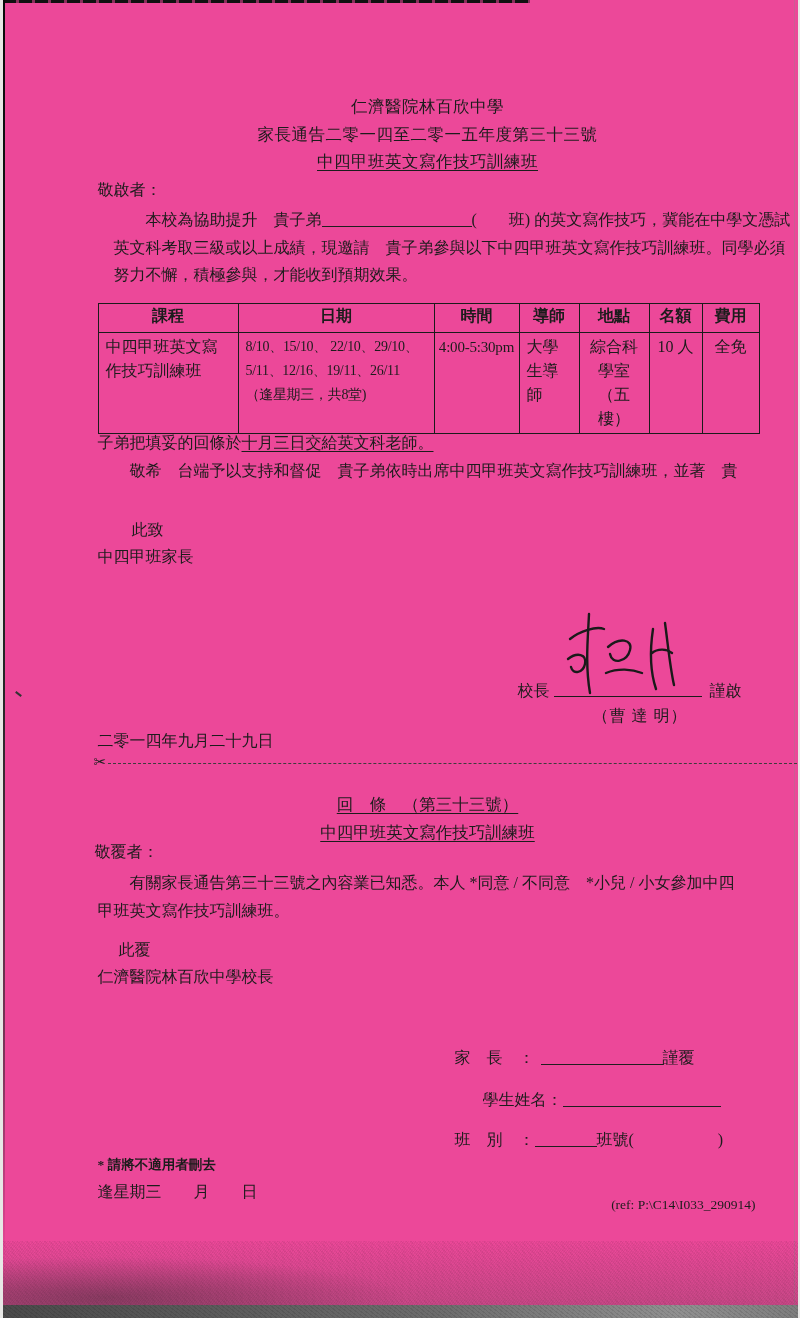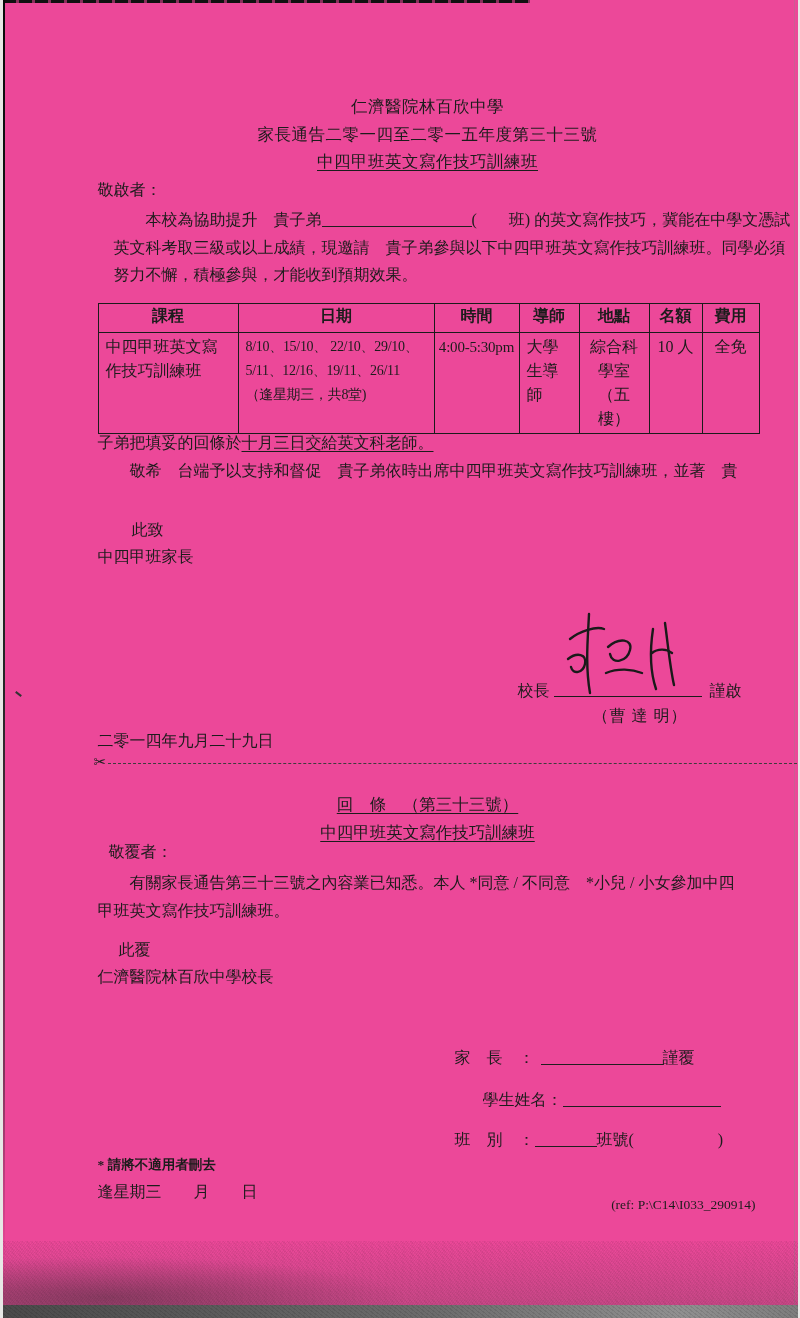--- a/index.html
+++ b/index.html
@@ -160,21 +160,21 @@
   <div class="abs cutline" style="top:755px;left:91px;width:703px;">
     <span style="font-size:15px;line-height:1;margin-right:2px;color:#222;">✂</span>
     <span class="cut-dash"></span>
   </div>
 
   <div class="abs center" style="top:768px;left:95px;width:660px;font-size:16.5px;line-height:27.5px;margin-top:23px;">
     <div class="line"><span class="u">回　條　（第三十三號）</span></div>
     <div class="line"><span class="u">中四甲班英文寫作技巧訓練班</span></div>
   </div>
 
-  <div class="abs body-text line" style="top:838px;left:106px;">敬覆者：</div>
+  <div class="abs body-text line" style="top:838px;left:92px;">敬覆者：</div>
 
   <div class="abs body-text" style="top:869px;left:95px;width:665px;">
     <div class="line indent">有關家長通告第三十三號之內容業已知悉。本人 *同意 / 不同意　*小兒 / 小女參加中四</div>
     <div class="line">甲班英文寫作技巧訓練班。</div>
   </div>
 
   <div class="abs body-text line" style="top:936px;left:116px;">此覆</div>
   <div class="abs body-text line" style="top:963px;left:95px;">仁濟醫院林百欣中學校長</div>
 
   <div class="abs body-text line" style="top:1044px;left:452px;">

